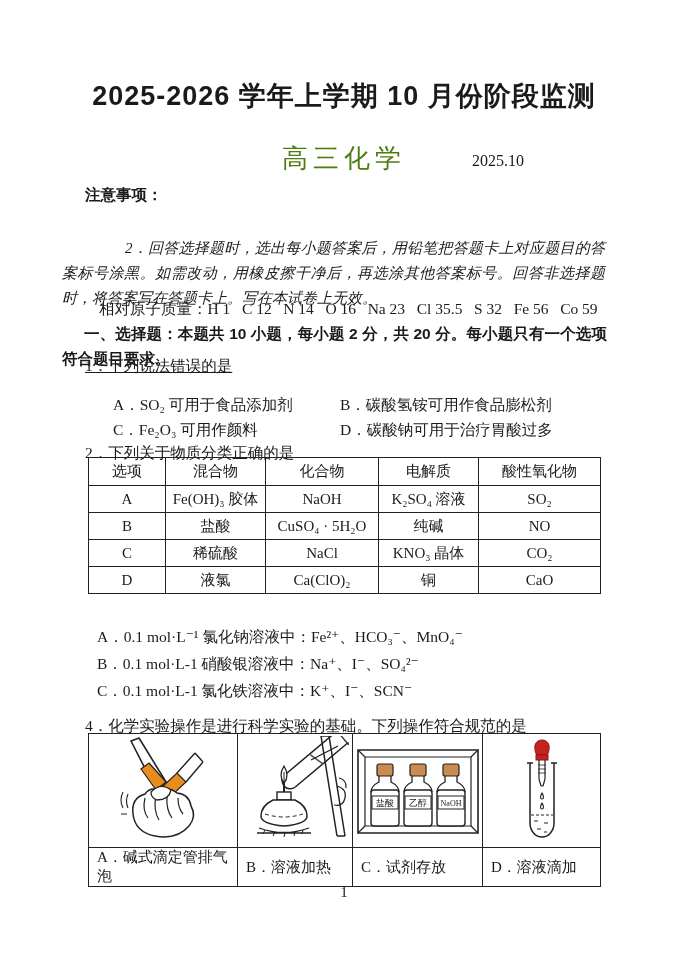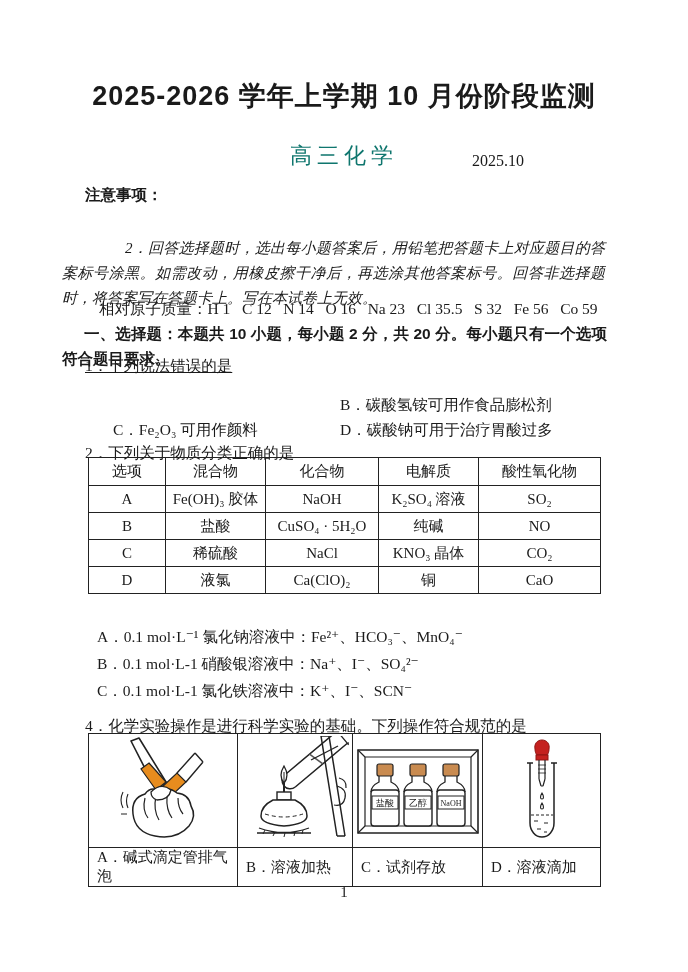--- a/index.html
+++ b/index.html
@@ -5,21 +5,21 @@
   html,body{margin:0;padding:0;background:#ffffff;}
   .page{
     position:relative;width:688px;height:972px;background:#ffffff;
     font-family:"Liberation Serif","DejaVu Serif",serif;color:#1a1a1a;overflow:hidden;
   }
   .abs{position:absolute;}
   .hei{font-family:"Liberation Sans","DejaVu Sans",sans-serif;font-weight:bold;}
   .kai{font-style:italic;font-size:15px;line-height:25px;}
   .exam-title{top:78px;left:0;width:688px;text-align:center;font-size:27px;letter-spacing:1px;}
   .subject-row{top:141px;left:0;width:688px;text-align:center;}
-  .subject{font-size:22px;letter-spacing:5px;font-weight:normal;color:#0f766e;}
+  .subject{font-size:26px;letter-spacing:5px;font-weight:normal;color:#4d7c0f;}
   .exam-date{top:152px;left:472px;font-size:16px;}
   .notice-heading{top:185px;left:85px;font-size:15.5px;}
   .notice-item1{top:211px;left:62px;width:544px;text-indent:63px;}
   .notice-item2{top:236px;left:62px;width:543px;text-indent:63px;text-align:justify;}
   .atomic{top:299px;left:86px;font-size:15.5px;white-space:pre-wrap;margin-left:13px;}
   .section-heading{top:321px;left:62px;width:545px;font-size:15.5px;line-height:25px;text-indent:22px;text-align:justify;}
   .stem{font-size:15.5px;}
   .q1-stem{top:356px;left:85px;text-decoration:underline;}
   .q1a{top:395px;left:113px;} .q1b{top:395px;left:340px;}
   .q1c{top:420px;left:113px;} .q1d{top:420px;left:340px;}
@@ -53,20 +53,21 @@
   <div class="abs exam-date">2025.10</div>
 
   <div class="abs notice-heading hei">注意事项：</div>
   <div class="abs notice-item2 kai">2．回答选择题时，选出每小题答案后，用铅笔把答题卡上对应题目的答案标号涂黑。如需改动，用橡皮擦干净后，再选涂其他答案标号。回答非选择题时，将答案写在答题卡上。写在本试卷上无效。</div>
 
   <div class="abs atomic">相对原子质量：H 1   C 12   N 14   O 16   Na 23   Cl 35.5   S 32   Fe 56   Co 59</div>
 
   <div class="abs section-heading hei">一、选择题：本题共 10 小题，每小题 2 分，共 20 分。每小题只有一个选项符合题目要求。</div>
 
   <div class="abs stem q1-stem">1．下列说法错误的是</div>
+  <div class="abs opt q1a">A．SO₂ 可用于食品添加剂</div>
   <div class="abs opt q1b">B．碳酸氢铵可用作食品膨松剂</div>
   <div class="abs opt q1d">D．碳酸钠可用于治疗胃酸过多</div>
   <div class="abs opt q1c">C．Fe₂O₃ 可用作颜料</div>
 
   <div class="abs stem q2-stem">2．下列关于物质分类正确的是</div>
 
   <table class="abs q2-table">
     <colgroup>
         <col style="width:77px">
         <col style="width:100px">

